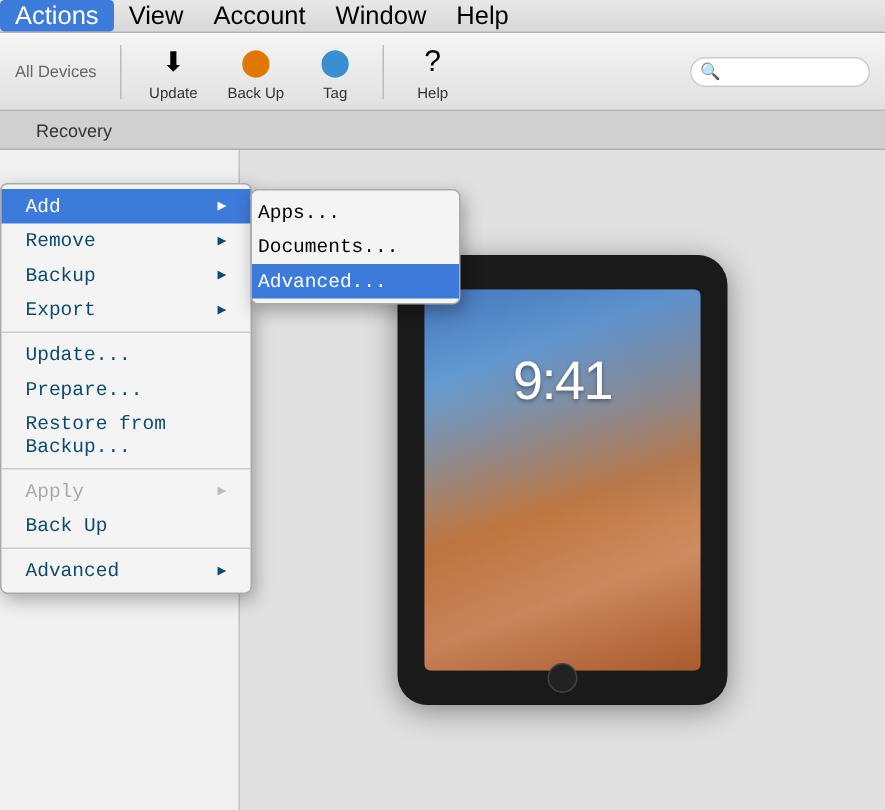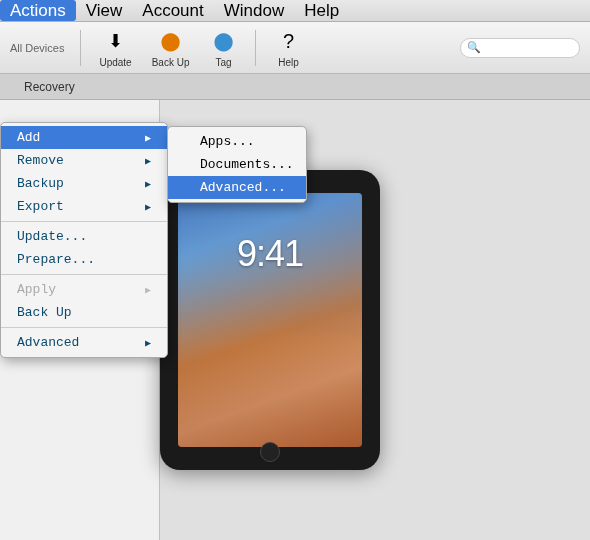--- a/index.html
+++ b/index.html
@@ -134,20 +134,21 @@
       background: #f0f0f0;
       border-right: 1px solid #c0c0c0;
       flex-shrink: 0;
     }
 
     
     .device-area {
       flex: 1;
       display: flex;
       align-items: center;
+      justify-content: center;
       background: #e0e0e0;
       position: relative;
     }
 
     
     .ipad {
       width: 220px;
       height: 300px;
       background: #1a1a1a;
       border-radius: 20px;
@@ -258,21 +259,21 @@
       left: 166px;
       top: 0;
       width: 140px;
       background: #f4f4f4;
       border: 1px solid #aaa;
       border-radius: 5px;
       box-shadow: 2px 4px 12px rgba(0,0,0,0.3);
       padding: 3px 0;
     }
     .submenu-item {
-      padding: 4px 32px;
+      padding: 4px 4px;
       display: flex;
       align-items: center;
       cursor: default;
       font-size: 13px;
       color: #000;
     }
     .submenu-item.highlighted {
       background: #3d7bdb;
       color: #fff;
     }
@@ -383,20 +384,23 @@
 
 
       <div class="menu-item">
         <span>Update...</span>
       </div>
 
       <div class="menu-item">
         <span>Prepare...</span>
       </div>
 
+      <div class="menu-item">
+        <span>Restore from Backup...</span>
+      </div>
       <div class="menu-separator"></div>
 
       <div class="menu-item disabled">
         <span>Apply</span>
         <span class="arrow" style="color:#bbb;">▶</span>
       </div>
 
       <div class="menu-item">
         <span>Back Up</span>
       </div>

